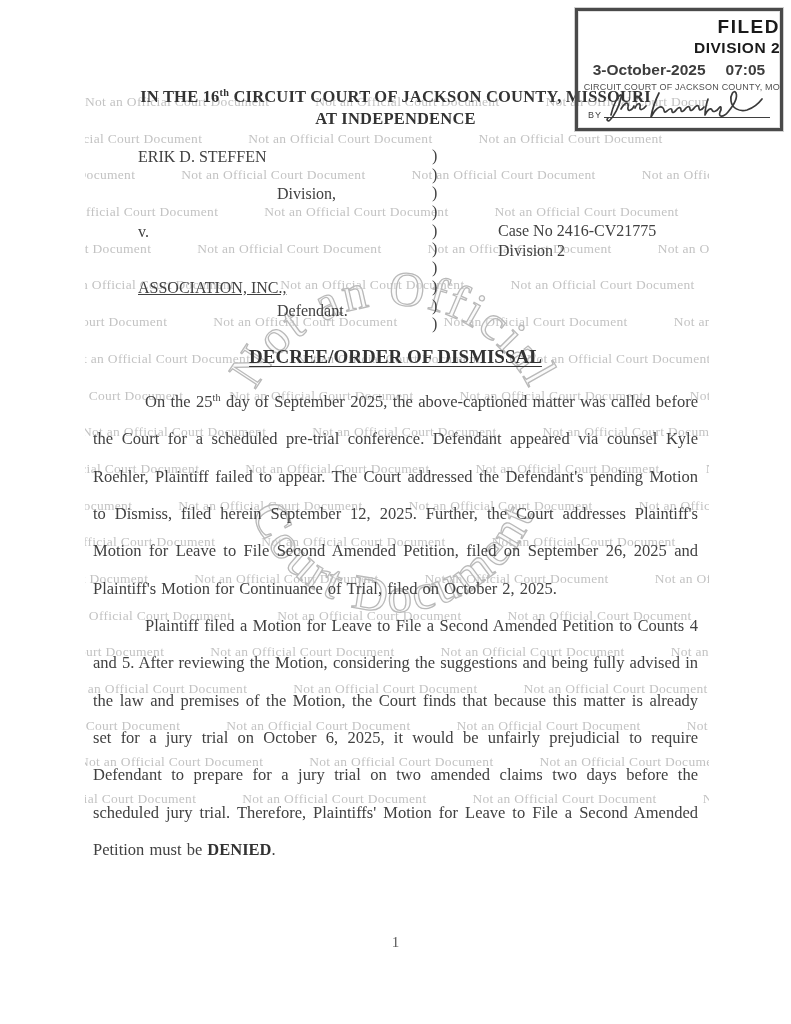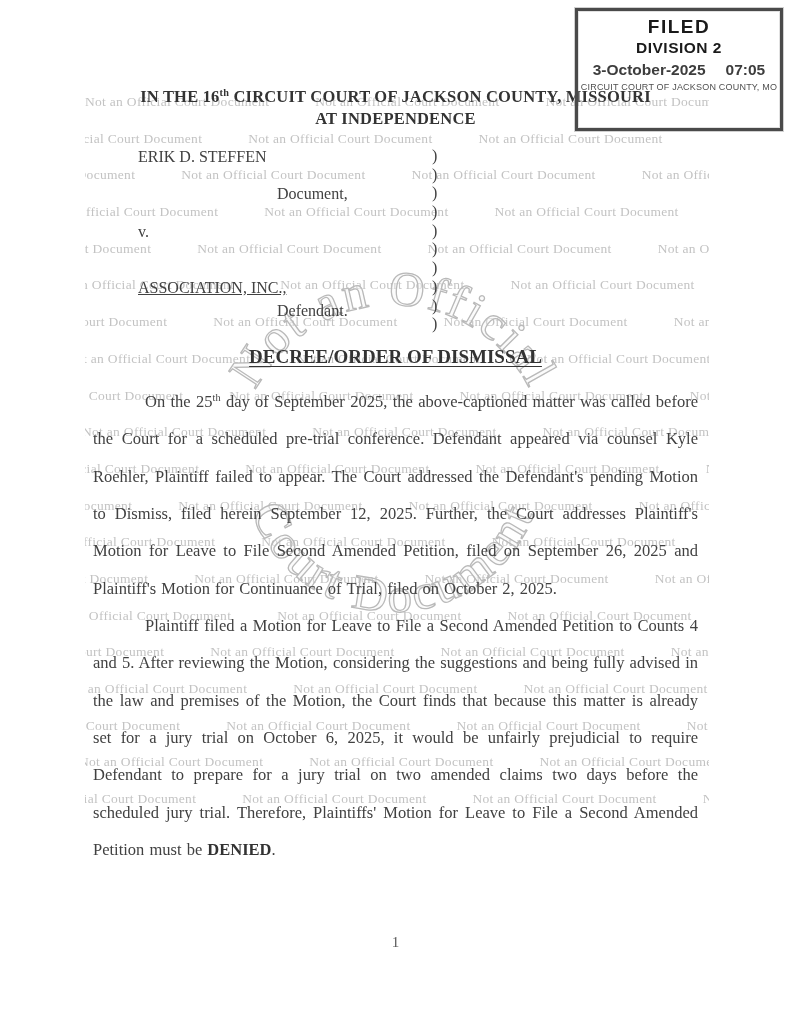--- a/index.html
+++ b/index.html
@@ -57,21 +57,21 @@
   .bodytext b{color:var(--ink-dark,#333);}
   .pagenum{
     position:absolute;top:934px;left:0;width:100%;text-align:center;z-index:3;
     font-size:15px;color:#5a5a5a;
   }
   
   .stamp{
     position:absolute;left:575px;top:8px;width:208px;height:123px;z-index:4;
     box-sizing:border-box;border:3px solid var(--stamp-border,#4a4a4a);
     box-shadow:0 0 0 1px rgba(150,150,150,.45), inset 0 0 0 1px rgba(170,170,170,.35);
-    font-family:"Liberation Sans",sans-serif;text-align:center;
+    font-family:"Liberation Sans",sans-serif;text-align:right;
     color:var(--stamp-text,#1a1a1a);
   }
   .stamp-filed{margin-top:5px;font-size:19px;font-weight:bold;letter-spacing:1.5px;}
   .stamp-division{margin-top:1px;font-size:15.5px;font-weight:bold;letter-spacing:.5px;}
   .stamp-datetime{
     margin-top:4px;font-size:15.5px;font-weight:bold;color:#3d3d3d;
     display:flex;justify-content:center;gap:20px;
   }
   .stamp-court{margin-top:3px;font-size:9px;color:#4f4f4f;letter-spacing:.2px;white-space:nowrap;}
   .stamp-by{position:absolute;left:8px;right:8px;bottom:3px;height:36px;}
@@ -122,36 +122,40 @@
 
   <div class="header">
     <div>
       <span>IN THE 16</span><span class="sup">th</span><span> CIRCUIT COURT OF JACKSON COUNTY, MISSOURI</span>
     </div>
     <div>AT INDEPENDENCE</div>
   </div>
 
   <div class="caption">
     <div class="cap-item cap-plaintiff">ERIK D. STEFFEN</div>
-    <div class="cap-item cap-plaintiff-role">Document,</div>
+    <div class="cap-item cap-plaintiff-role">Division,</div>
     <div class="cap-item cap-v">v.</div>
     <div class="cap-item cap-def2">ASSOCIATION, INC.,</div>
     <div class="cap-item cap-def-role">Defendant.</div>
     <div class="cap-parens">
         <div>)</div>
         <div>)</div>
         <div>)</div>
         <div>)</div>
         <div>)</div>
         <div>)</div>
         <div>)</div>
         <div>)</div>
         <div>)</div>
         <div>)</div>
       </div>
+    <div class="cap-right">
+      <div>Case No 2416-CV21775</div>
+      <div>Division 2</div>
+    </div>
   </div>
 
   <div class="title">
     <span>DECREE/ORDER OF DISMISSAL</span>
   </div>
 
   <div class="bodytext">
     <p><span>On the 25</span><span class="sup">th</span><span> day of September 2025, the above-captioned matter was called before the Court for a scheduled pre-trial conference.  Defendant appeared via counsel Kyle Roehler, Plaintiff failed to appear.  The Court addressed the Defendant's pending Motion to Dismiss, filed herein September 12, 2025.  Further, the Court addresses Plaintiff's Motion for Leave to File Second Amended Petition, filed on September 26, 2025 and Plaintiff's Motion for Continuance of Trial, filed on October 2, 2025.</span></p>
     <p><span>Plaintiff filed a Motion for Leave to File a Second Amended Petition to Counts 4 and 5.  After reviewing the Motion, considering the suggestions and being fully advised in the law and premises of the Motion, the Court finds that because this matter is already set for a jury trial on October 6, 2025, it would be unfairly prejudicial to require Defendant to prepare for a jury trial on two amended claims two days before the scheduled jury trial.  Therefore, Plaintiffs' Motion for Leave to File a Second Amended Petition must be </span><b>DENIED</b><span>.</span></p>
   </div>
@@ -159,15 +163,27 @@
   <div class="pagenum">1</div>
 
   <div class="stamp">
     <div class="stamp-filed">FILED</div>
     <div class="stamp-division">DIVISION 2</div>
     <div class="stamp-datetime">
       <span>3-October-2025</span>
       <span>07:05</span>
     </div>
     <div class="stamp-court">CIRCUIT COURT OF JACKSON COUNTY, MO</div>
+    <div class="stamp-by">
+      <span class="by-label">BY</span>
+      <span class="by-line"></span>
+      <svg class="sig-svg" viewBox="0 0 170 42" aria-hidden="true">
+        <path fill="none" stroke="#3a3a3a" stroke-width="1.7" stroke-linecap="round" stroke-linejoin="round" d="M12 33 C16 16 24 8 22 16 C20 25 15 34 11 38 C9 40 7 38 9 36
+             M22 27 C26 20 30 19 29 25 C28 30 33 29 35 24
+             M38 14 C38 15 38 16 38 16
+             M36 26 C38 21 42 20 41 25 C40 29 44 28 47 24
+             M60 11 C56 19 53 29 52 35 C56 27 61 23 64 26 C66 28 64 32 68 29 C71 26 73 26 73 29 C73 32 76 30 78 27 C80 25 82 25 82 28 C82 31 85 29 87 26 C89 24 91 24 91 27 C91 30 94 28 96 25 C98 23 100 23 100 26 C100 29 103 28 105 25
+             M109 17 C107 23 106 30 106 33 C108 28 112 25 113 28 C114 31 118 29 120 26 C122 23 123 26 121 30 C119 35 124 36 129 30 C134 24 139 16 137 11 C135 7 131 13 132 19 C133 26 140 30 148 28 C154 26 160 21 163 17"></path>
+      </svg>
+    </div>
   </div>
 
 </div>
 
 </body></html>

